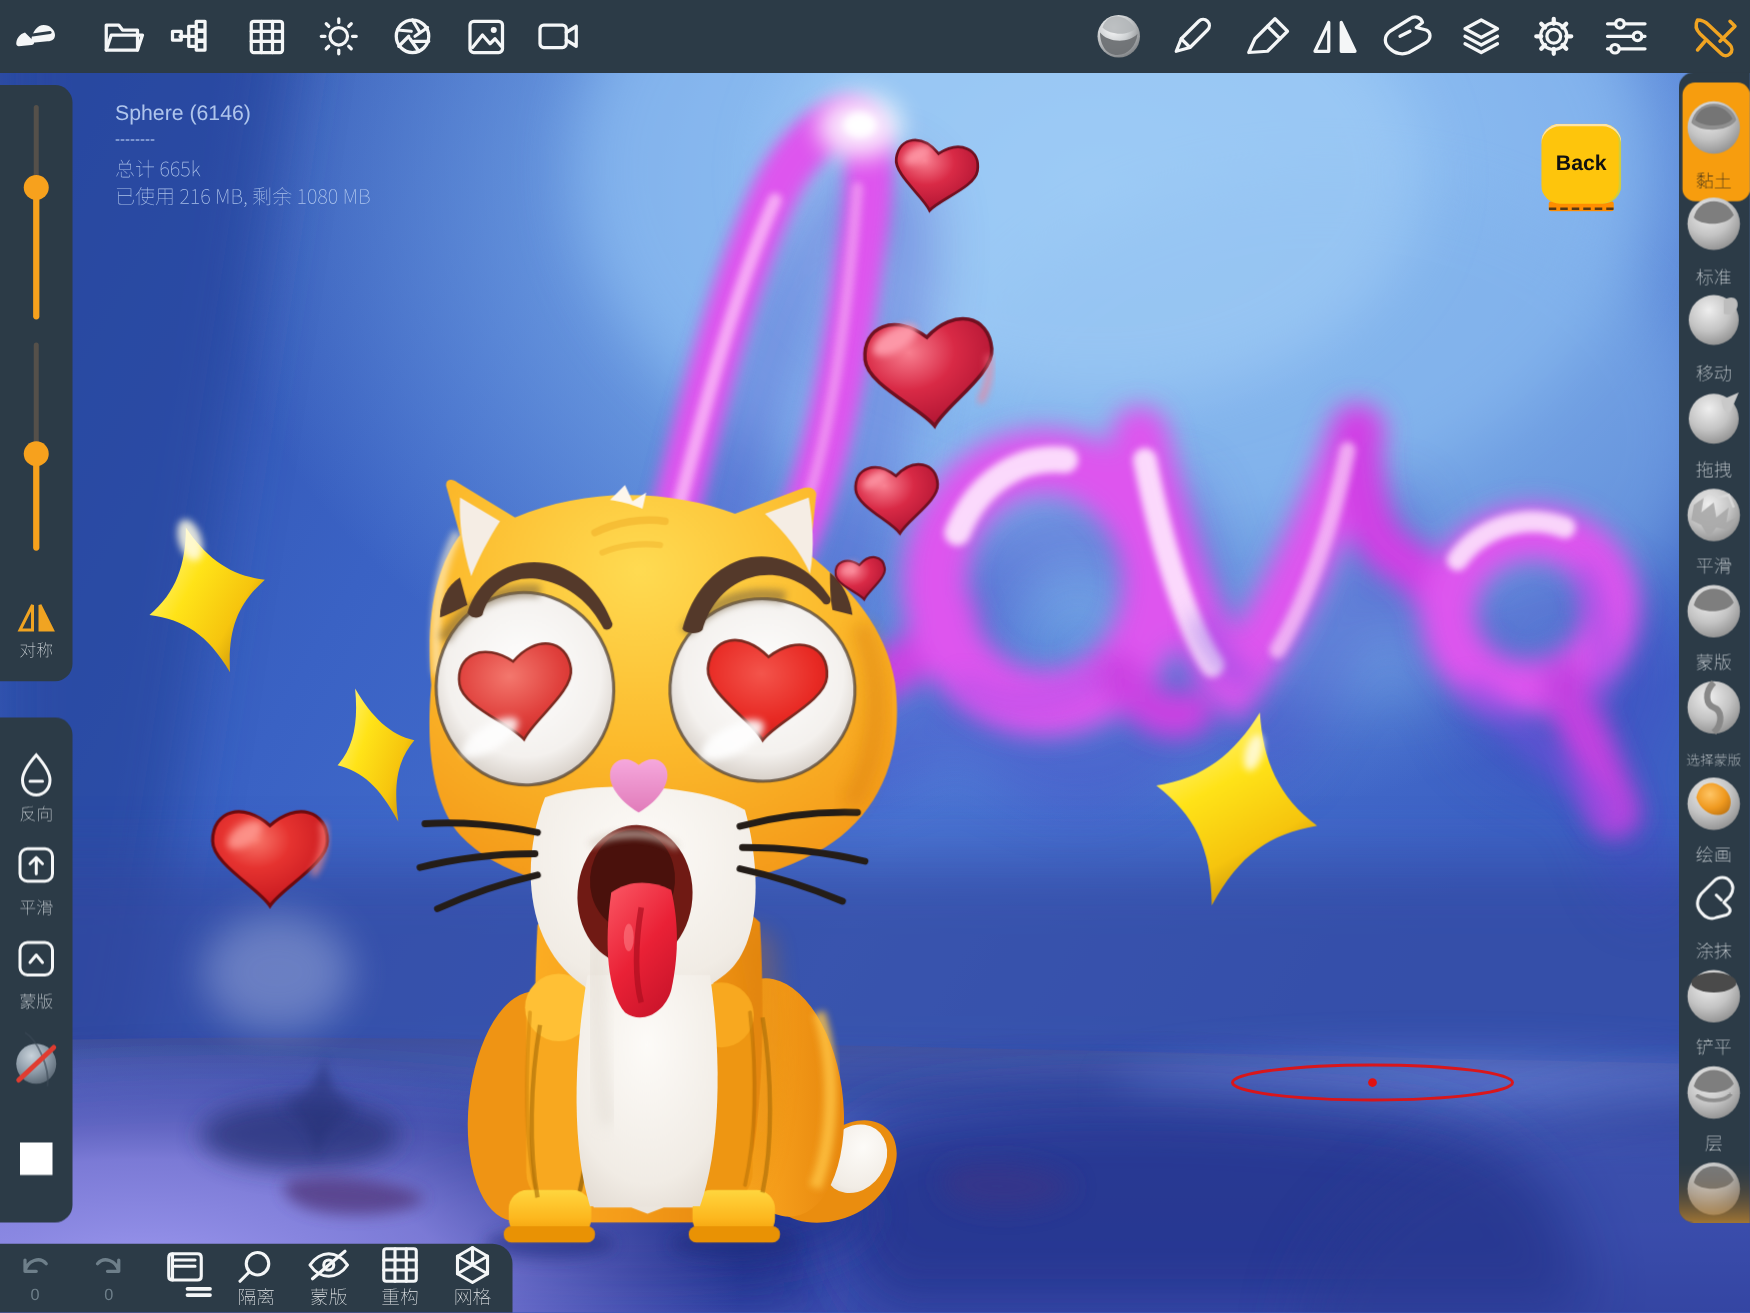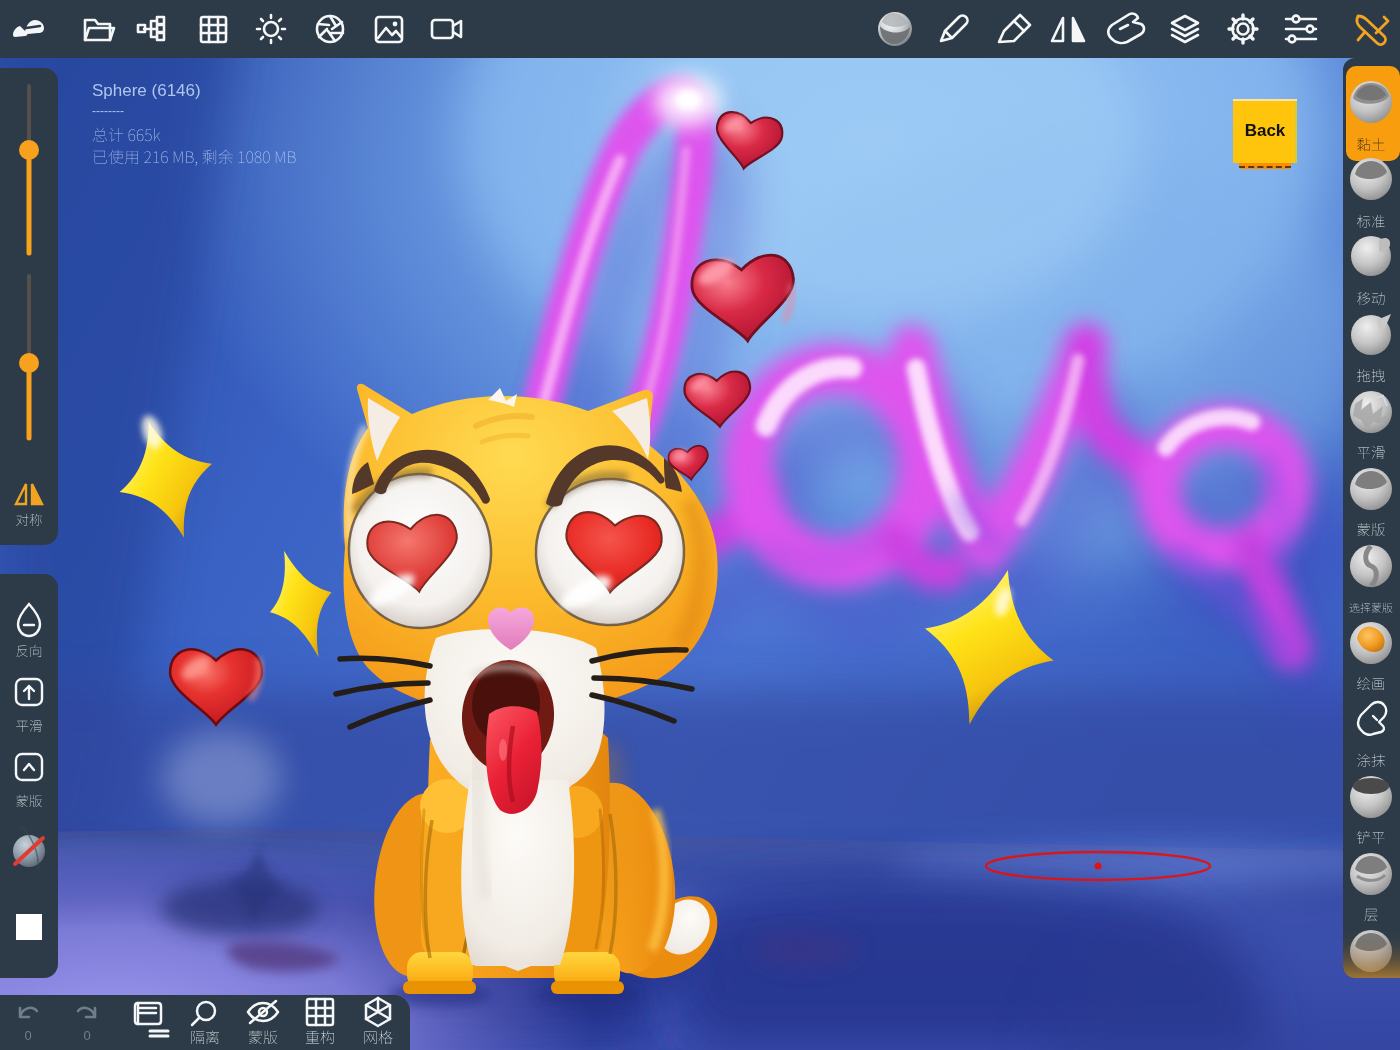--- a/index.html
+++ b/index.html
@@ -5,21 +5,21 @@
 html,body{margin:0;padding:0;width:1400px;height:1050px;overflow:hidden;background:#3a5fc0;font-family:"Liberation Sans",sans-serif;}
 #stage{position:absolute;left:0;top:0;width:1400px;height:1050px;}
 #scene{position:absolute;left:0;top:0;}
 .bar{position:absolute;background:#2c3b47;}
 #topbar{left:0;top:0;width:1400px;height:58px;}
 #lpanel1{left:0;top:68px;width:58px;height:477px;border-radius:0 14px 14px 0;background:#2c3b47;position:absolute;}
 #lpanel2{left:0;top:574px;width:58px;height:404px;border-radius:0 14px 14px 0;background:#2c3b47;position:absolute;}
 #bbar{left:0;top:995px;width:410px;height:55px;border-radius:0 16px 0 0;background:#2c3b47;position:absolute;}
 #rpanel{right:0;top:58px;width:57px;height:920px;border-radius:12px 0 0 12px;background:#2c3b47;position:absolute;overflow:hidden;}
 #info{position:absolute;left:92px;top:80px;color:rgba(193,214,246,0.88);font-size:17px;line-height:21px;}
-#backbtn{position:absolute;left:1233px;top:99px;width:64px;height:64px;background:#fec50c;border-radius:0;color:#111;font-weight:bold;font-size:17px;text-align:center;line-height:64px;box-shadow:inset 0 2px 0 rgba(255,230,180,0.9), inset -2px 0 0 rgba(120,220,160,0.35);}
+#backbtn{position:absolute;left:1233px;top:99px;width:64px;height:64px;background:#fec50c;border-radius:15px;color:#111;font-weight:bold;font-size:17px;text-align:center;line-height:64px;box-shadow:inset 0 2px 0 rgba(255,230,180,0.9), inset -2px 0 0 rgba(120,220,160,0.35);}
 #backstrip{position:absolute;left:1239px;top:161px;width:52px;height:8px;background:#ff8d00;border-radius:2px;overflow:hidden;}
 </style>
 </head>
 <body>
 <div id="stage">
 <svg id="scene" width="1400" height="1050" viewBox="0 0 1400 1050">
 <defs>
 <filter id="b3" x="-60%" y="-60%" width="220%" height="220%">
           <feGaussianBlur stdDeviation="3"></feGaussianBlur>
         </filter>

